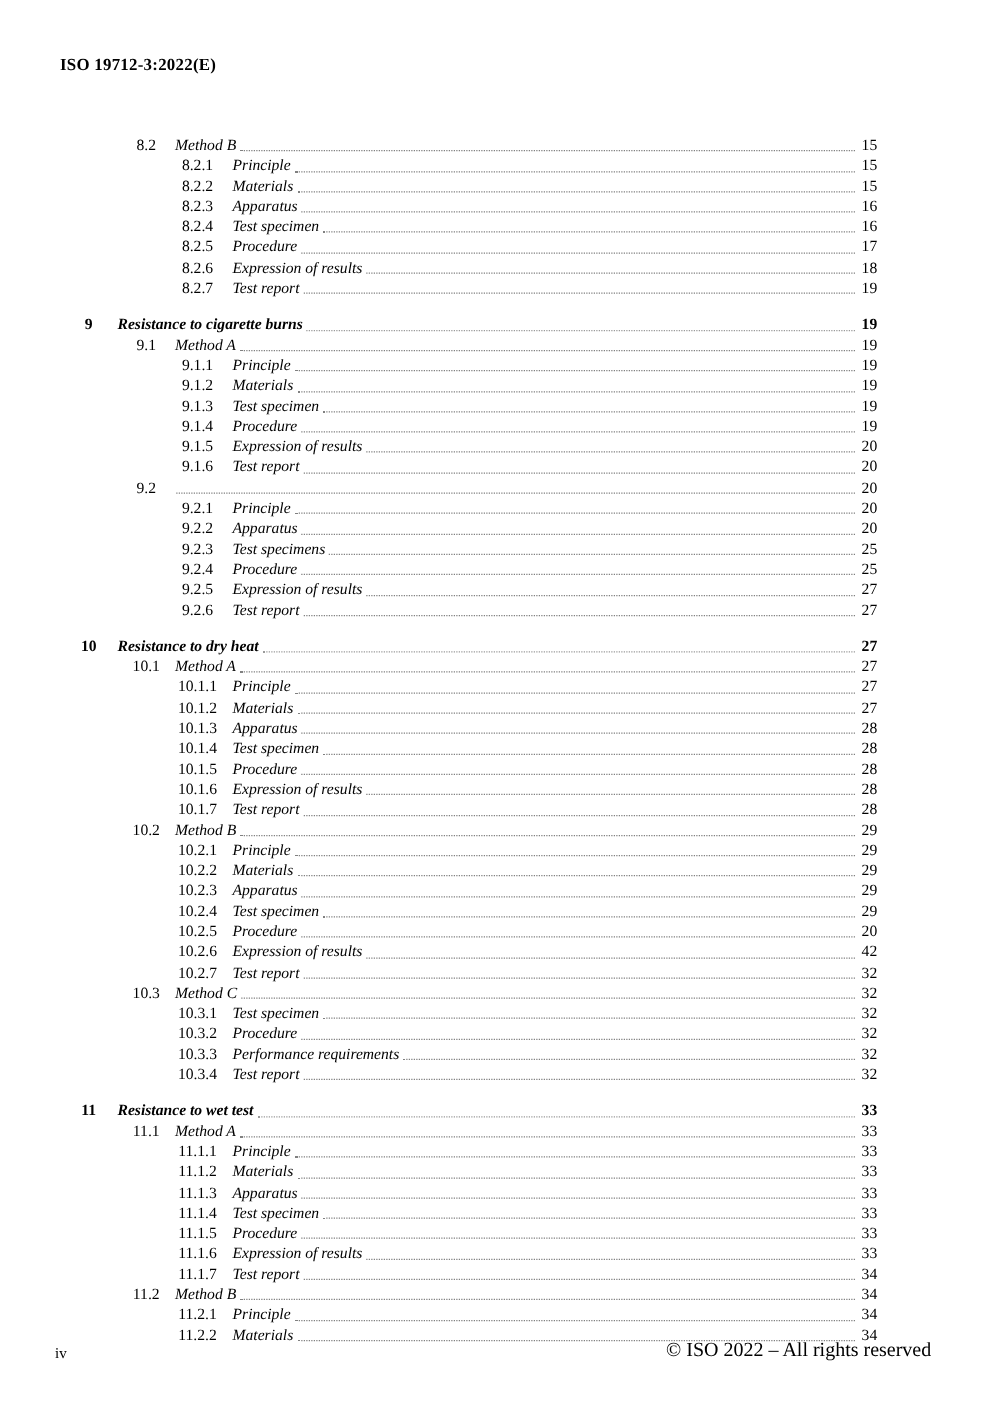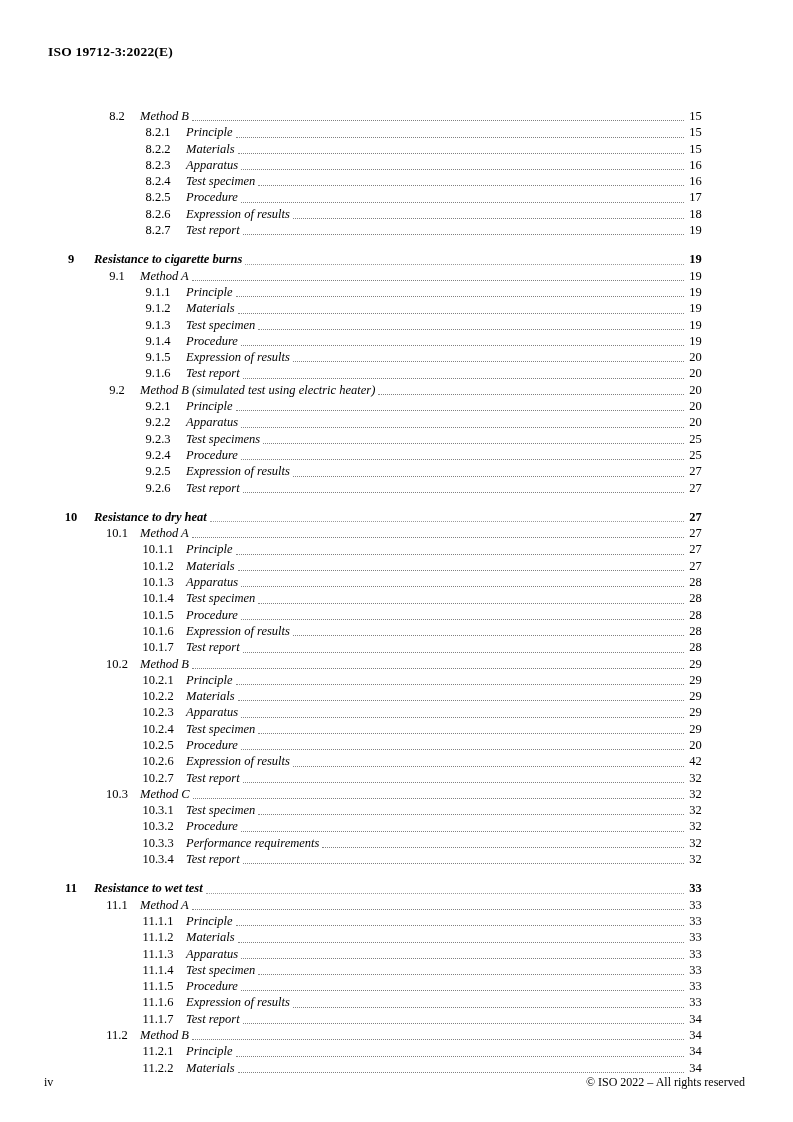--- a/index.html
+++ b/index.html
@@ -97,21 +97,21 @@
   .footer-left {
     position: absolute;
     left: 44px;
     bottom: 32px;
     font-size: 12px;
   }
   .footer-right {
     position: absolute;
     right: 48px;
     bottom: 32px;
-    font-size: 12px;
+    font-size: 16px;
   }
 </style>
 </head>
 <body>
 
 <div class="page">
 
   <div class="doc-header">ISO 19712-3:2022(E)</div>
 
   <div class="toc" id="toc">
@@ -207,21 +207,20 @@
         <span class="pg">20</span>
       </div>
       <div class="toc-row lvl3">
         <span class="num">9.1.6</span>
         <span class="label">Test report</span>
         <span class="dots"></span>
         <span class="pg">20</span>
       </div>
       <div class="toc-row lvl2">
         <span class="num">9.2</span>
-        <span class="label">Method B (simulated test using electric heater)</span>
         <span class="dots"></span>
         <span class="pg">20</span>
       </div>
       <div class="toc-row lvl3">
         <span class="num">9.2.1</span>
         <span class="label">Principle</span>
         <span class="dots"></span>
         <span class="pg">20</span>
       </div>
       <div class="toc-row lvl3">

